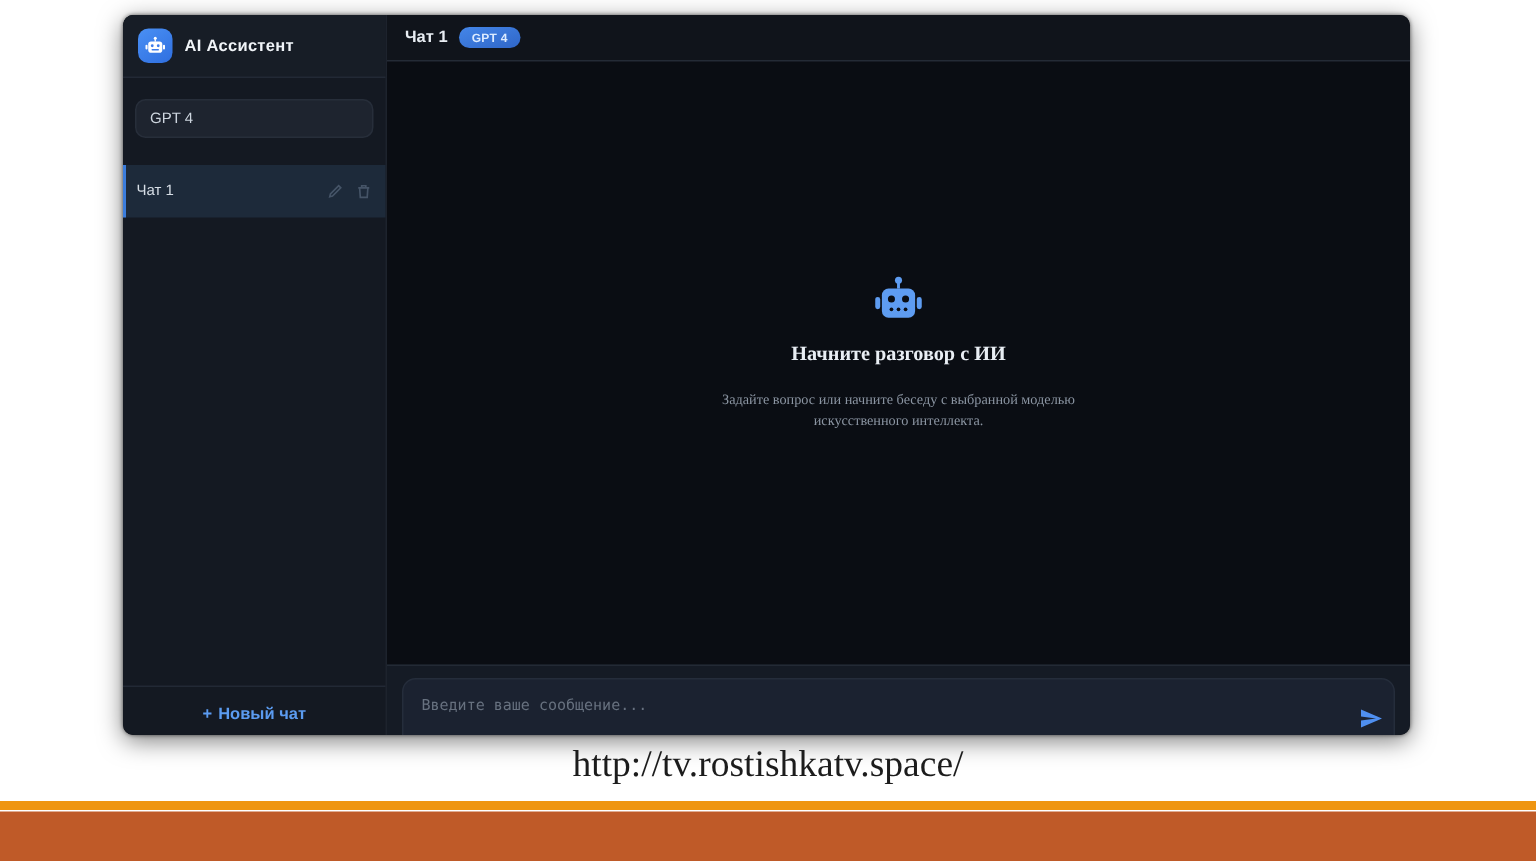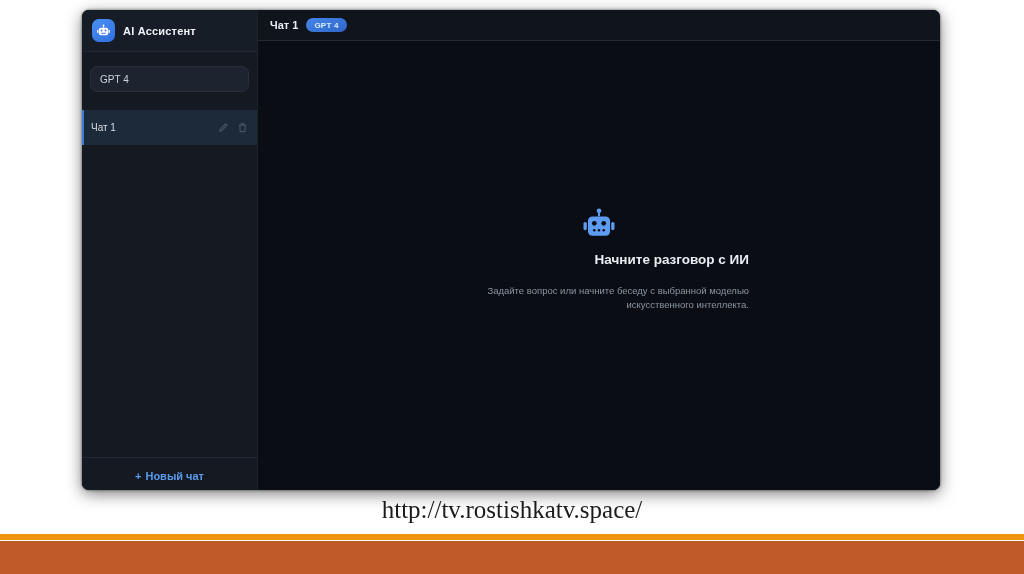--- a/index.html
+++ b/index.html
@@ -107,21 +107,21 @@
     border-radius: 9px;
     letter-spacing: 0.2px;
   }
 
   .messages {
     flex: 1;
     background: #0a0d13;
     border-top: 1px solid #242b36;
     display: flex; align-items: center; justify-content: center;
   }
-  .empty-state { text-align: right; margin-top: 6px; }
+  .empty-state { text-align: center; margin-top: 6px; font-family: Liberation Serif, serif; }
   .empty-robot { width: 36px; height: 32px; margin: 0 auto 12px auto; }
   .empty-title {
     font-size: 13.5px; font-weight: bold; color: #e9eef4;
     margin-bottom: 9px;
   }
   .empty-subtitle {
     font-size: 9.5px; color: #8b95a2;
     line-height: 1.45;
     max-width: 300px;
     margin: 17px auto;
@@ -263,19 +263,31 @@
               <circle cx="13" cy="16" r="0.9"></circle>
               <circle cx="16.4" cy="16" r="0.9"></circle>
             </g>
           </svg>
         </div>
         <div class="empty-title">Начните разговор с ИИ</div>
         <div class="empty-subtitle">Задайте вопрос или начните беседу с выбранной моделью искусственного интеллекта.</div>
       </div>
     </div>
 
+    <div class="composer">
+      <div class="composer-box">
+        <input class="composer-input" type="text" placeholder="Введите ваше сообщение..." style="">
+        <button class="send-btn">
+          <span>
+            <svg viewBox="0 0 24 24" width="16" height="16">
+              <path fill="#4f8ff0" d="M2 21l21-9L2 3v7l15 2-15 2v7z"></path>
+            </svg>
+          </span>
+        </button>
+      </div>
+    </div>
   </section>
 </div>
 
 <div class="caption">http://tv.rostishkatv.space/</div>
 
 <div class="bar-accent" style="background: rgb(239, 149, 17);"></div>
 <div class="bar-main" style="background: rgb(191, 90, 40);"></div>
 
 </body></html>

